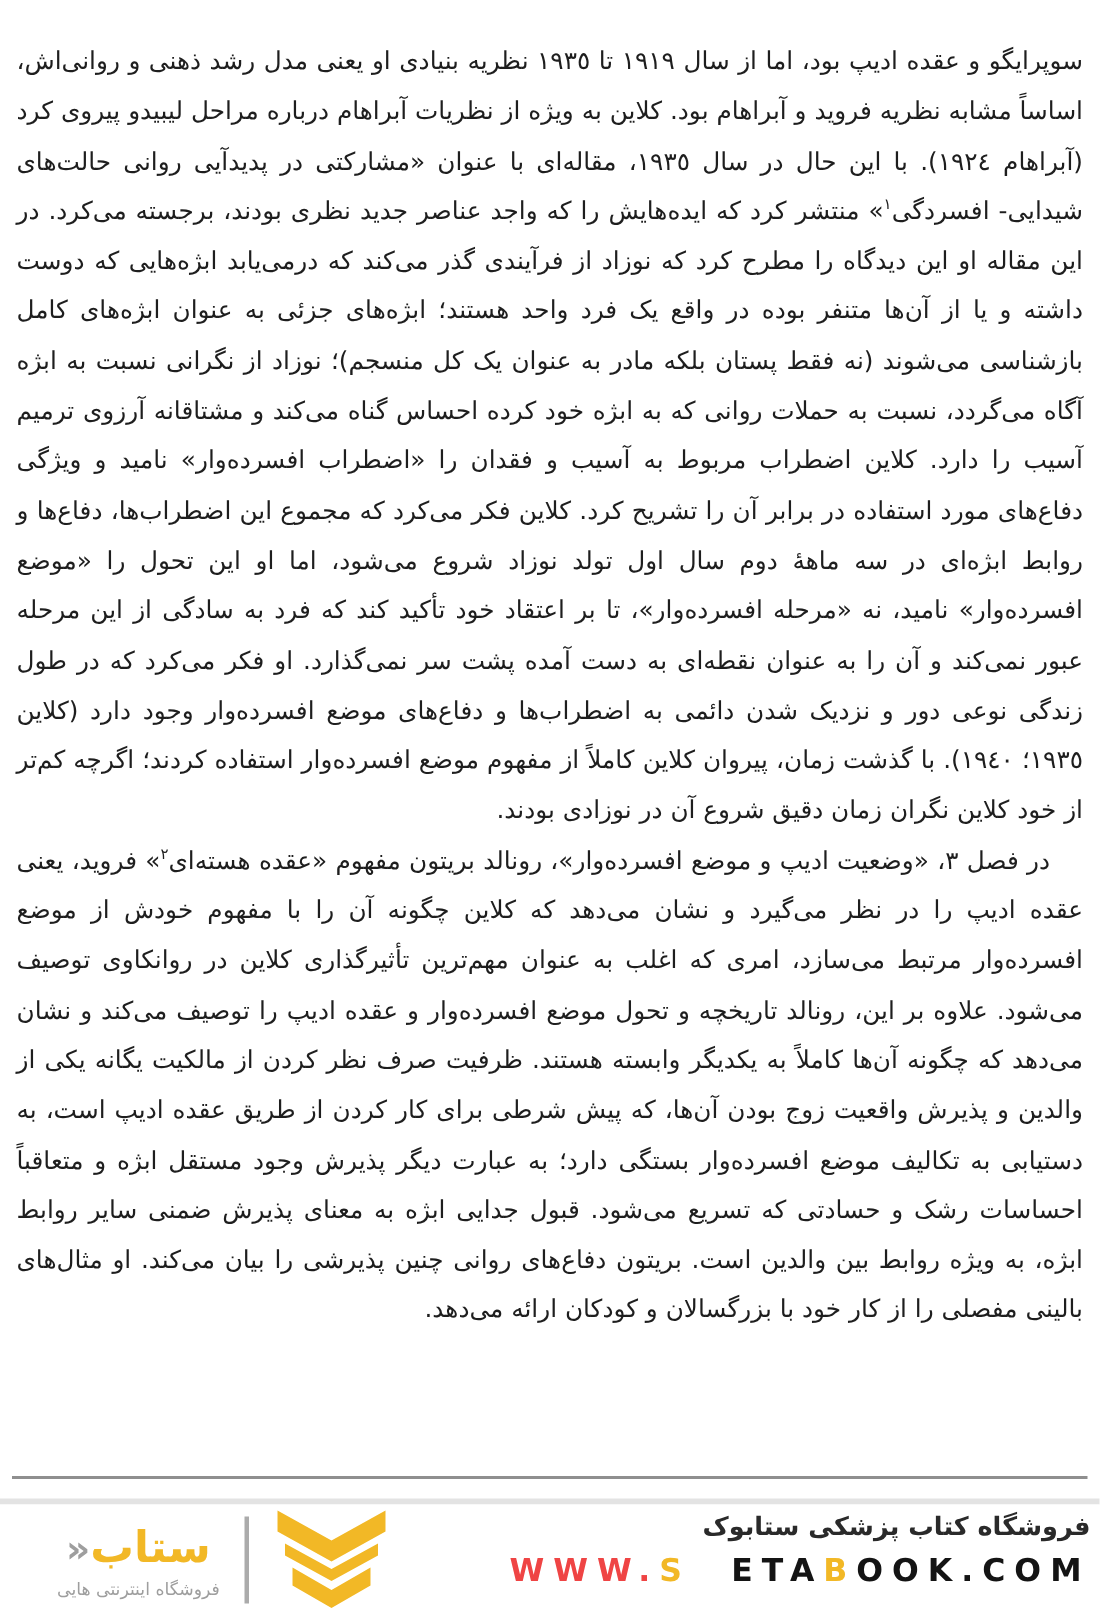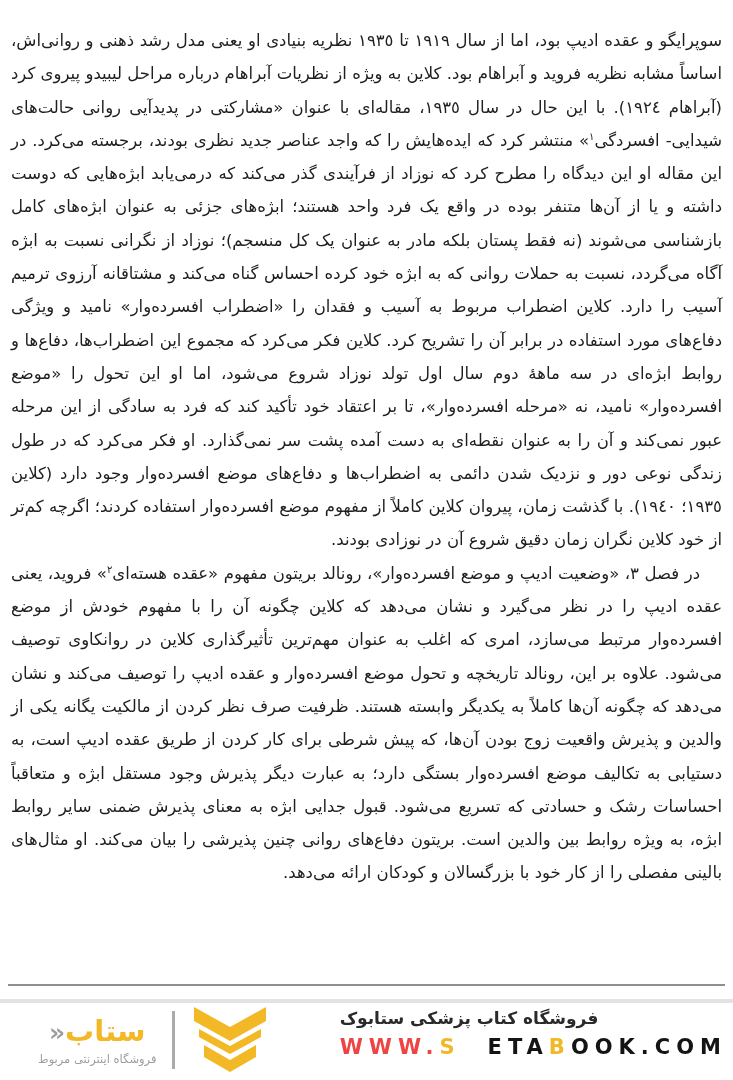--- a/index.html
+++ b/index.html
@@ -28,21 +28,21 @@
   .seg-italic { font-style: italic; }
   sup.seg-superscript { font-size: 10px; line-height: 0; vertical-align: super; }
 
   
   .rule-1 { position: absolute; top: 984px; left: 8px; right: 8px; height: 2px; background: #8f8f8f; }
   .rule-2 { position: absolute; top: 999px; left: 0; right: 0; height: 4px; background: #e3e3e3; }
 
   
   .footer { position: absolute; left: 0; right: 0; top: 1003px; bottom: 0; background: #ffffff; }
 
-  .footer-right { position: absolute; right: 6px; top: 5px; text-align: left; direction: rtl; }
+  .footer-right { position: absolute; right: 6px; top: 5px; text-align: right; direction: rtl; }
   .store-title { font-size: 17px; font-weight: bold; color: #2a2a2a; margin-bottom: 7px; }
   .website {
     direction: ltr;
     font-size: 21px;
     font-weight: bold;
     letter-spacing: 6px;
     color: #141414;
     white-space: nowrap;
   }
 
@@ -76,21 +76,21 @@
     <div class="footer-right">
       <div class="store-title">فروشگاه کتاب پزشکی ستابوک</div>
       <div class="website"><span style="color: #ef4444;">WWW.</span><span style="color: rgb(242, 184, 38);">S</span><span style="color: rgb(20, 20, 20); margin-left: 27px;">ETA</span><span style="color: rgb(242, 184, 38);">B</span><span style="color: rgb(20, 20, 20);">OOK.COM</span></div>
     </div>
 
     <div class="footer-left">
       <div class="wordmark-col">
         <div class="wordmark" dir="rtl">
           <span class="wm-main">ستاب</span><span class="wm-kaf">«</span>
         </div>
-        <div class="logo-caption">فروشگاه اینترنتی مربوط</div>
+        <div class="logo-caption">فروشگاه اینترنتی هایی</div>
       </div>
       <div class="logo-divider"></div>
       <svg class="logo-mark" width="78" height="70" viewBox="0 0 78 70">
         <path fill="currentColor" d="M3,2 L39,22 L75,2 L75,16 L39,36 L3,16 Z"></path>
         <path fill="currentColor" d="M8,24 L39,41 L70,24 L70,32 L39,49 L8,32 Z"></path>
         <path fill="currentColor" d="M13,40 L39,55 L65,40 L65,52 L39,67 L13,52 Z"></path>
       </svg>
     </div>
 
   </footer>

